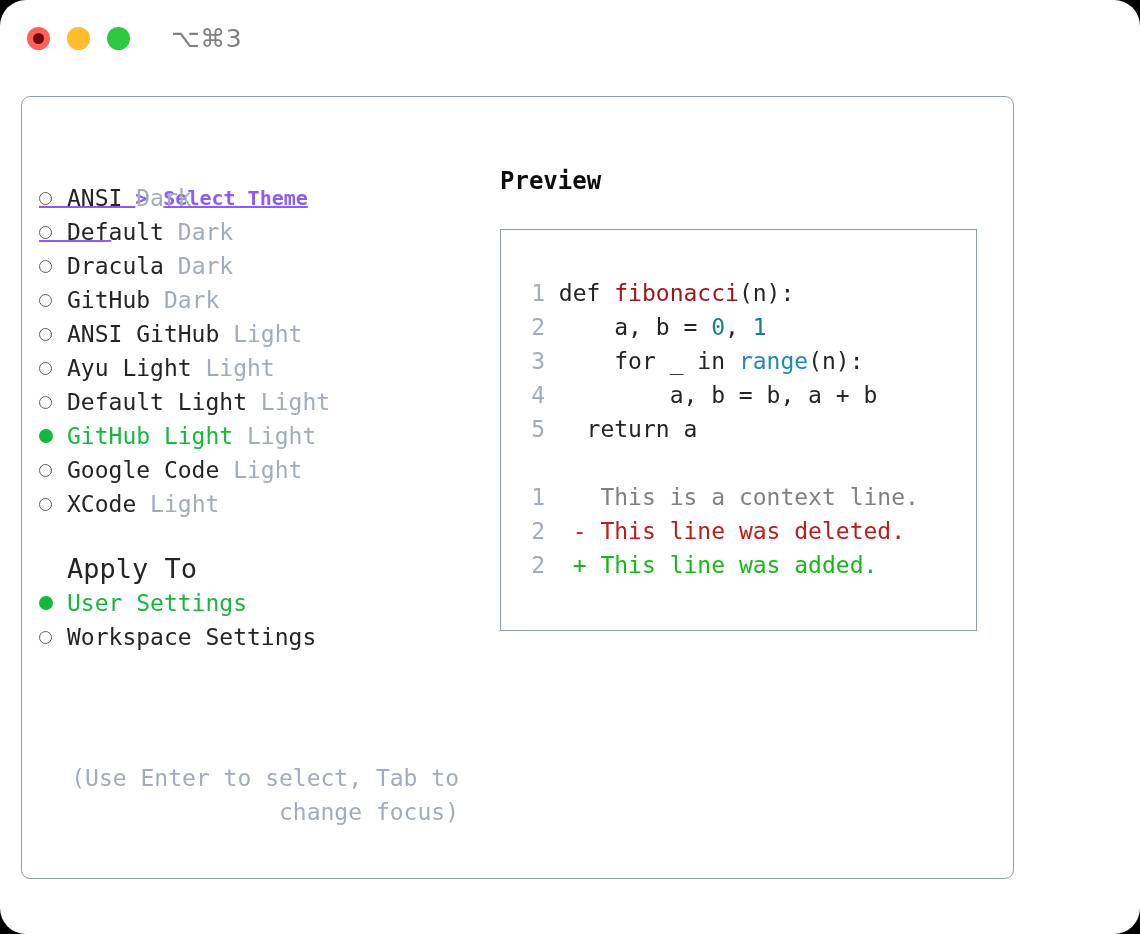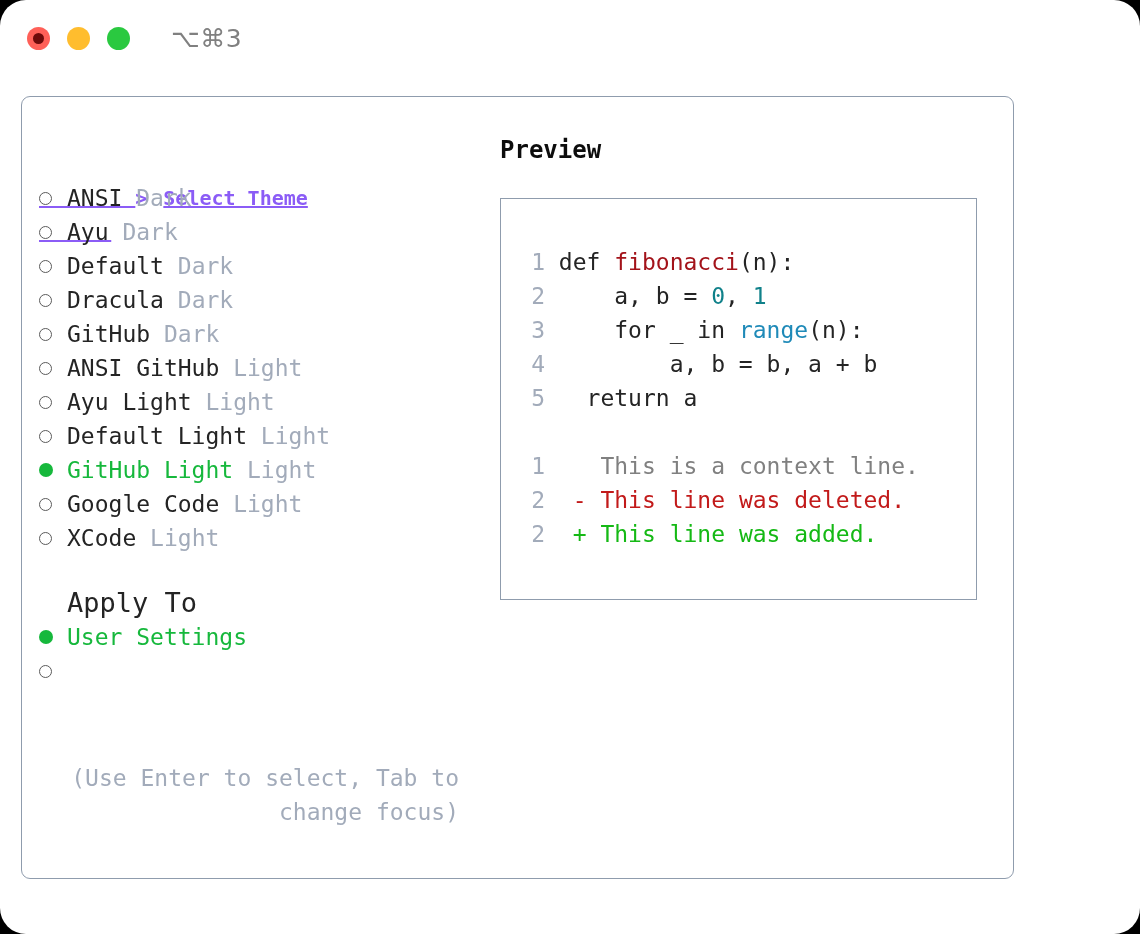--- a/index.html
+++ b/index.html
@@ -136,21 +136,21 @@
     font-size: 23px;
     line-height: 34px;
     color: #a2abba;
     text-align: right;
   }
 
   
   #preview-col {
     position: absolute;
     left: 478px;
-    top: 36px;
+    top: 67px;
     width: 500px;
   }
   #preview-title {
     font-size: 24px;
     font-weight: bold;
     color: #0d0d0d;
     line-height: 34px;
   }
   #code-box {
     margin-top: 31px;
@@ -198,38 +198,37 @@
   </div>
 
   <div id="panel">
 
     <div id="theme-col">
       <div class="row head-row">
         <span class="head-caret">&gt;</span><span>Select Theme</span>
       </div>
       <div id="theme-list">
           <div class="row"><span class="marker"><span class="bullet-off"></span></span><span class="name">ANSI</span><span class="kind"> Dark</span></div>
-          <div class="row"><span class="marker"><span class="bullet-off"></span></span><span class="name">Ayu</span><span class="kind"> Dark</span></div>
           <div class="row"><span class="marker"><span class="bullet-off"></span></span><span class="name">Default</span><span class="kind"> Dark</span></div>
           <div class="row"><span class="marker"><span class="bullet-off"></span></span><span class="name">Dracula</span><span class="kind"> Dark</span></div>
           <div class="row"><span class="marker"><span class="bullet-off"></span></span><span class="name">GitHub</span><span class="kind"> Dark</span></div>
           <div class="row"><span class="marker"><span class="bullet-off"></span></span><span class="name">ANSI GitHub</span><span class="kind"> Light</span></div>
           <div class="row"><span class="marker"><span class="bullet-off"></span></span><span class="name">Ayu Light</span><span class="kind"> Light</span></div>
           <div class="row"><span class="marker"><span class="bullet-off"></span></span><span class="name">Default Light</span><span class="kind"> Light</span></div>
           <div class="row"><span class="marker"><span class="bullet-on"></span></span><span class="name sel">GitHub Light</span><span class="kind"> Light</span></div>
           <div class="row"><span class="marker"><span class="bullet-off"></span></span><span class="name">Google Code</span><span class="kind"> Light</span></div>
           <div class="row"><span class="marker"><span class="bullet-off"></span></span><span class="name">XCode</span><span class="kind"> Light</span></div>
         </div>
 
       <div class="spacer"></div>
 
       <div class="section-label">Apply To</div>
       <div id="apply-list">
           <div class="row"><span class="marker"><span class="bullet-on"></span></span><span class="name sel">User Settings</span></div>
-          <div class="row"><span class="marker"><span class="bullet-off"></span></span></div>
+          <div class="row"><span class="marker"><span class="bullet-off"></span></span><span class="name">Workspace Settings</span></div>
         </div>
     </div>
 
     <div id="hint">(Use Enter to select, Tab to change focus)</div>
 
     <div id="preview-col">
       <div id="preview-title">Preview</div>
       <div id="code-box">
         <div id="code-lines">
             <div class="code-line"><span class="ln">1</span> <span class="tok-def">def </span><span class="tok-fn">fibonacci</span><span class="tok-punc">(n):</span></div>

